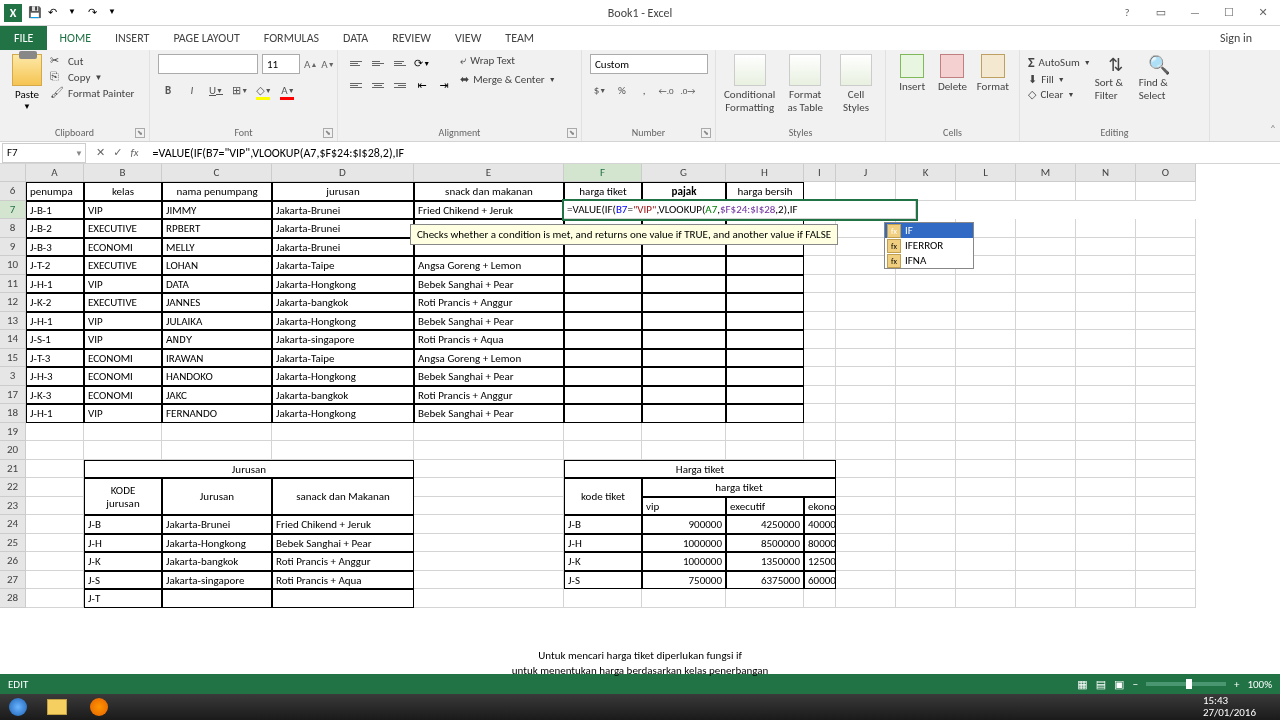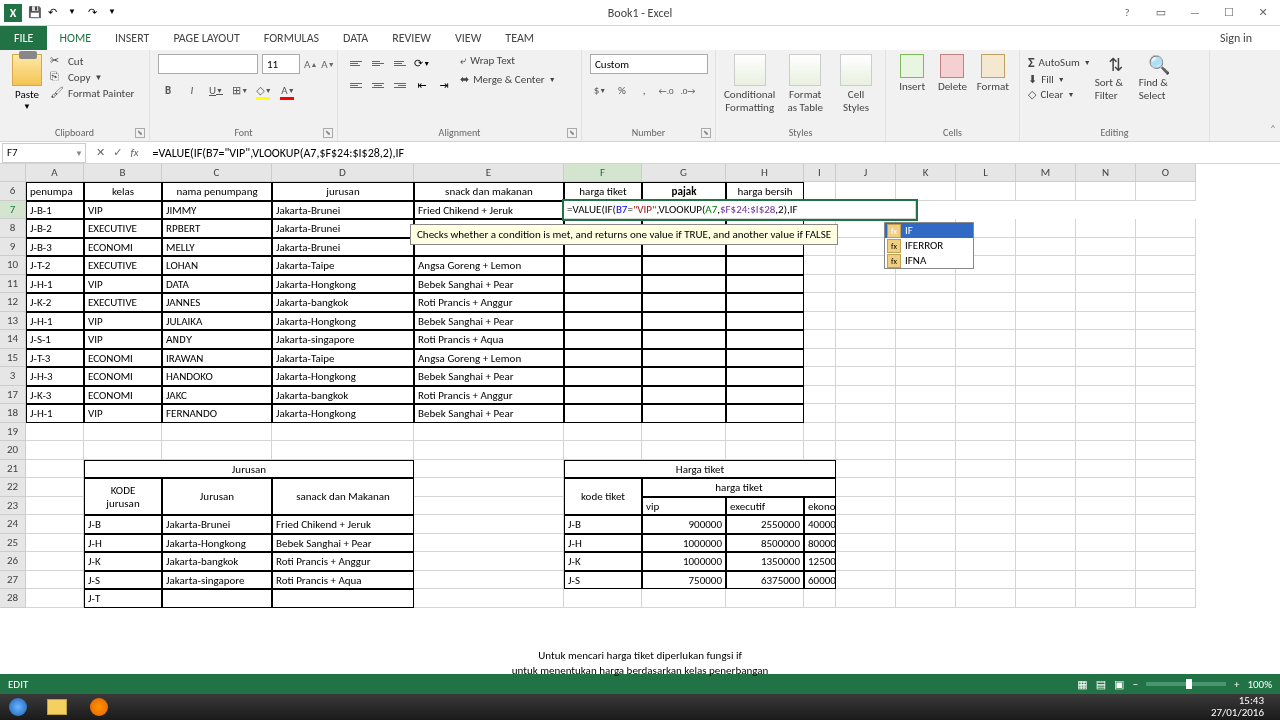--- a/index.html
+++ b/index.html
@@ -105,21 +105,21 @@
 .caption{position:absolute;bottom:42px;left:0;right:0;text-align:center;font-size:30px;color:#000;line-height:1.3;z-index:20;pointer-events:none}
 
 .statusbar{position:absolute;bottom:26px;left:0;right:0;height:20px;background:#217346;color:#fff;display:flex;align-items:center;font-size:11px;padding:0 8px}
 .status-right{margin-left:auto;display:flex;align-items:center;gap:8px}
 .zoom-slider{width:80px;height:4px;background:#4a9670;position:relative}
 .zoom-thumb{position:absolute;left:50%;top:-3px;width:6px;height:10px;background:#fff}
 
 .taskbar{position:absolute;bottom:0;left:0;right:0;height:26px;background:linear-gradient(#3a3a3a,#1a1a1a);display:flex;align-items:center}
 .start{width:36px;height:26px;display:flex;align-items:center;justify-content:center}
 .tb-app{width:40px;height:24px;margin:0 1px;display:flex;align-items:center;justify-content:center}
-.tb-time{margin-left:auto;color:#fff;font-size:10px;text-align:right;padding-right:16px;line-height:1.1}
+.tb-time{margin-left:auto;color:#fff;font-size:10px;text-align:left;padding-right:24px;line-height:1.1}
 .blur-overlay{position:absolute;top:624px;left:0;right:0;height:50px;background:rgba(255,255,255,0.6);z-index:15;pointer-events:none}
 </style>
 </head>
 <body>
 
 <div class="titlebar">
   <div class="tb-left">
     <div class="excel-logo">X</div>
     <span class="tb-icon">💾</span>
     <span class="tb-icon">↶</span>
@@ -693,21 +693,21 @@
         <div class="cell" style="width: 60px;"></div>
       </div>
       <div class="crow">
         <div class="cell" style="width: 58px;"></div>
         <div class="cell bthick" style="width: 78px;">J-B</div>
         <div class="cell bthick" style="width: 110px;">Jakarta-Brunei</div>
         <div class="cell bthick" style="width: 142px;">Fried Chikend + Jeruk</div>
         <div class="cell" style="width: 150px;"></div>
         <div class="cell bthick" style="width: 78px;">J-B</div>
         <div class="cell right bthick" style="width: 84px;">900000</div>
-        <div class="cell right bthick" style="width: 78px;">2550000</div>
+        <div class="cell right bthick" style="width: 78px;">4250000</div>
         <div class="cell right bthick" style="width: 32px;">4000000</div>
         <div class="cell" style="width: 60px;"></div>
         <div class="cell" style="width: 60px;"></div>
         <div class="cell" style="width: 60px;"></div>
         <div class="cell" style="width: 60px;"></div>
         <div class="cell" style="width: 60px;"></div>
         <div class="cell" style="width: 60px;"></div>
       </div>
       <div class="crow">
         <div class="cell" style="width: 58px;"></div>

